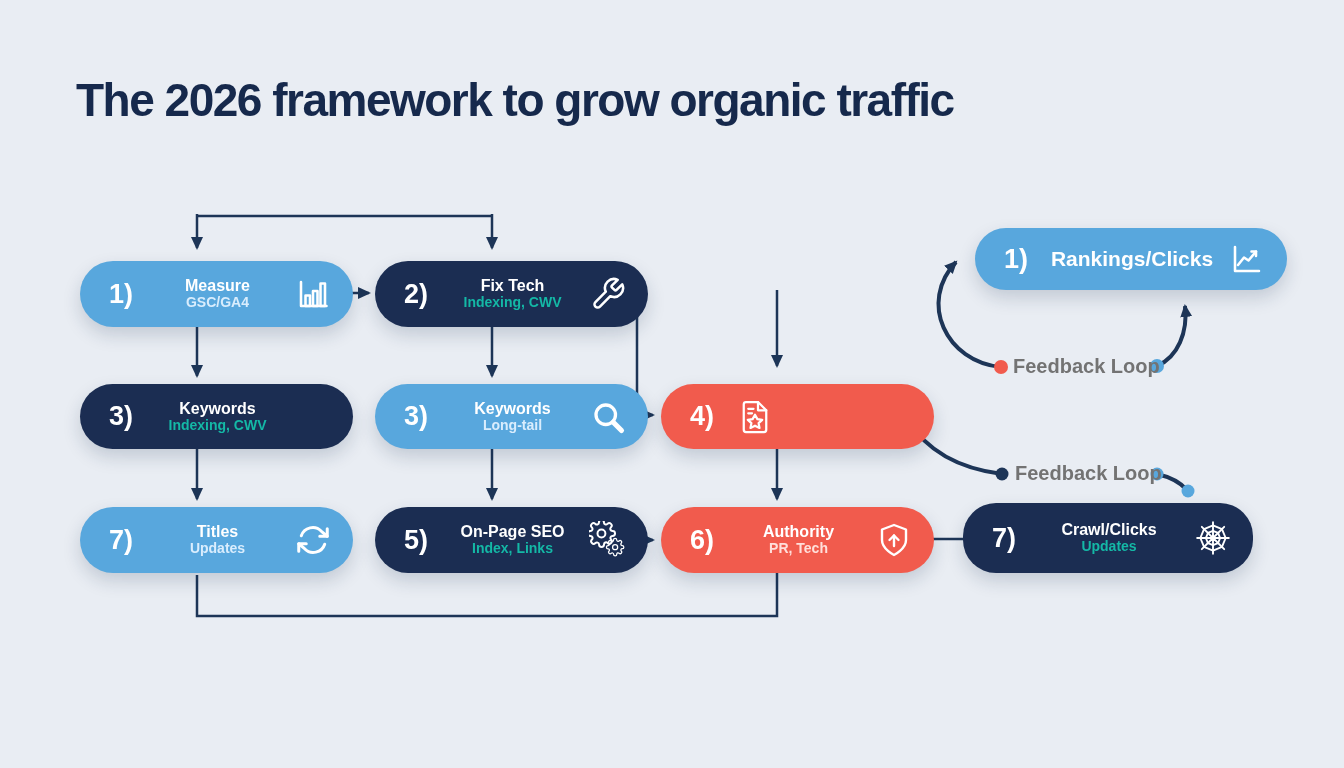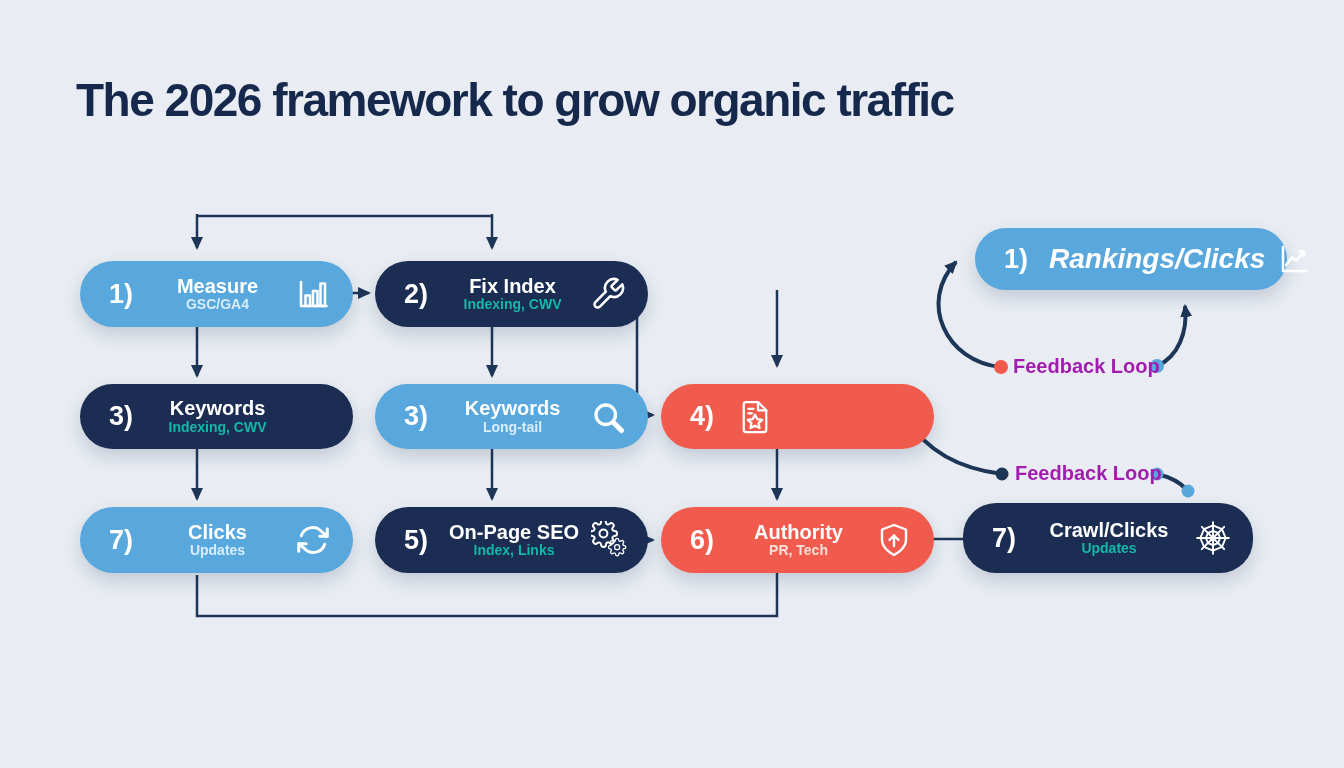--- a/index.html
+++ b/index.html
@@ -18,42 +18,42 @@
     position:absolute;z-index:2;display:flex;align-items:center;
     padding:0 20px;gap:12px;border-radius:33px;
     box-shadow:0 8px 18px rgba(21,42,76,.18);
     color:#fff;
   }
   .node.blue{background:#58a7dd;}
   .node.navy{background:#1b2d52;}
   .node.red{background:#f15b4d;}
   .num{font-size:27px;font-weight:800;min-width:42px;text-align:center;}
   .txt{flex:1;display:flex;flex-direction:column;align-items:center;line-height:1.12;}
-  .label{font-size:20px;font-weight:800;white-space:nowrap;}
+  .label{font-size:16px;font-weight:800;white-space:nowrap;}
   .sub{font-size:14px;font-weight:700;white-space:nowrap;}
   .sub:empty{display:none;}
   .blue .sub{color:#d9edfd;}
   .navy .sub{color:#14b8a6;}
   .red .sub{color:#ffdfda;}
   .icon{width:40px;display:flex;justify-content:center;align-items:center;}
   .icon svg{stroke:#fff;fill:none;stroke-width:1.7;stroke-linecap:round;stroke-linejoin:round;}
   
   #n-measure{left:80px;top:261px;width:233px;height:66px;}
   #n-fixtech{left:375px;top:261px;width:233px;height:66px;}
   #n-rankings{left:975px;top:228px;width:272px;height:62px;}
   #n-keywords-a{left:80px;top:384px;width:233px;height:65px;}
   #n-keywords-b{left:375px;top:384px;width:233px;height:65px;}
   #n-content{left:661px;top:384px;width:233px;height:65px;}
   #n-iterate{left:80px;top:507px;width:233px;height:66px;}
   #n-onpage{left:375px;top:507px;width:233px;height:66px;}
   #n-authority{left:661px;top:507px;width:233px;height:66px;}
   #n-crawl{left:963px;top:503px;width:250px;height:70px;}
-  #n-rankings .label{font-size:28px;font-style:italic;}
+  #n-rankings .label{font-size:21px;}
   .fl-label{
-    position:absolute;z-index:2;font-size:20px;font-weight:700;color:#a21caf;white-space:nowrap;
+    position:absolute;z-index:2;font-size:20px;font-weight:700;color:#737373;white-space:nowrap;
   }
   #fl-top{left:1013px;top:355px;}
   #fl-mid{left:1015px;top:462px;}
 </style>
 </head>
 <body>
 
 <div class="canvas">
 
   <h1 class="title">The 2026 framework to grow organic traffic</h1>
@@ -116,21 +116,21 @@
         <rect x="7" y="13" width="3" height="7"></rect>
         <rect x="12" y="10" width="3" height="10"></rect>
         <rect x="17" y="5" width="3" height="15"></rect>
       </svg>
     </span>
   </div>
 
   <div class="node navy" id="n-fixtech">
     <span class="num">2)</span>
     <span class="txt">
-      <span class="label">Fix Index</span>
+      <span class="label">Fix Tech</span>
       <span class="sub">Indexing, CWV</span>
     </span>
     <span class="icon">
       <svg width="36" height="36" viewBox="0 0 24 24">
         <path d="M14.7 6.3a1 1 0 0 0 0 1.4l1.6 1.6a1 1 0 0 0 1.4 0l3.77-3.77a6 6 0 0 1-7.94 7.94l-6.91 6.91a2.12 2.12 0 0 1-3-3l6.91-6.91a6 6 0 0 1 7.94-7.94l-3.76 3.76z"></path>
       </svg>
     </span>
   </div>
 
   <div class="node blue" id="n-rankings">
@@ -179,21 +179,21 @@
         <path d="M14 2 V7.5 H19.5"></path>
         <path d="M7.5 6.5 H11 M7.5 9.5 H10"></path>
         <path d="M12 10.5 L13.6 13.4 16.8 13.9 14.4 16.1 15 19.3 12 17.8 9 19.3 9.6 16.1 7.2 13.9 10.4 13.4 Z"></path>
       </svg>
     </span>
   </div>
 
   <div class="node blue" id="n-iterate">
     <span class="num">7)</span>
     <span class="txt">
-      <span class="label">Clicks</span>
+      <span class="label">Titles</span>
       <span class="sub">Updates</span>
     </span>
     <span class="icon">
       <svg width="36" height="36" viewBox="0 0 24 24" style="stroke-width:2">
         <path d="M21.5 4.5 V9.5 H16.5"></path>
         <path d="M2.5 19.5 V14.5 H7.5"></path>
         <path d="M4.2 9.2 a8 8 0 0 1 13.4 -3 l3.9 3.3"></path>
         <path d="M2.5 14.5 l3.9 3.3 a8 8 0 0 0 13.4 -3"></path>
       </svg>
     </span>

